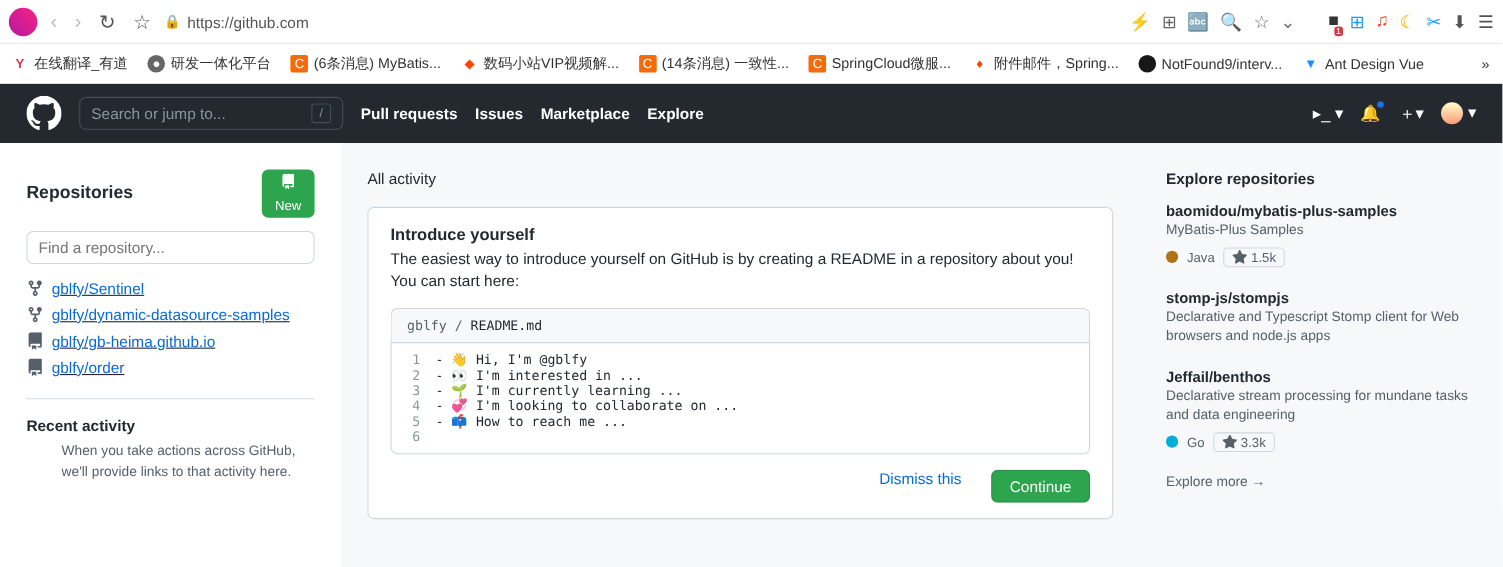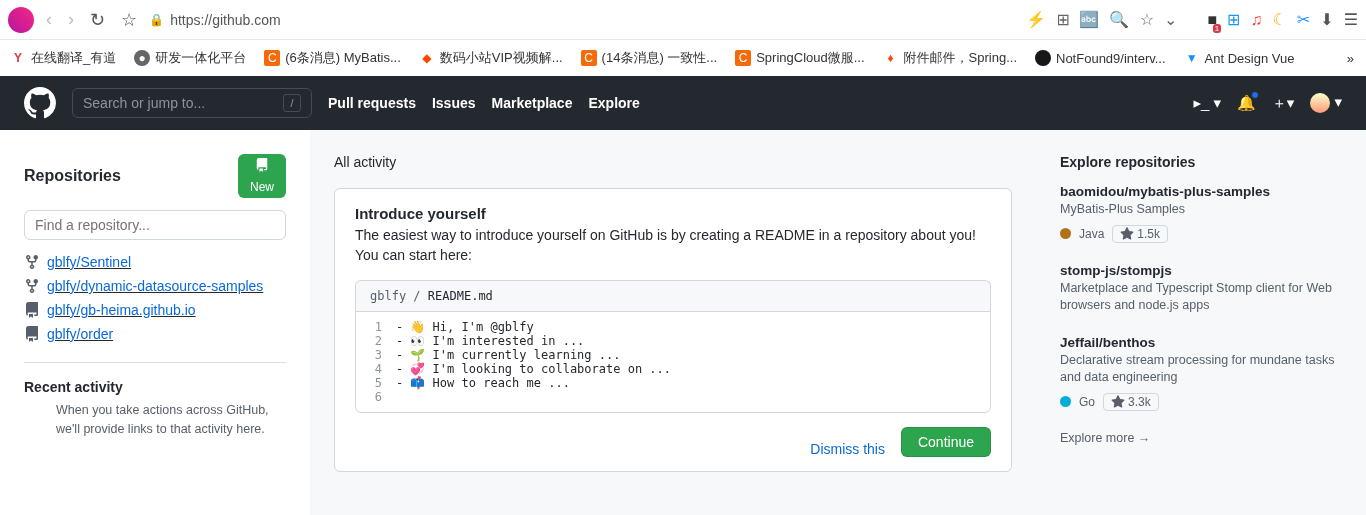--- a/index.html
+++ b/index.html
@@ -57,21 +57,21 @@
 .content-center { flex: 1; padding: 24px 24px 0 24px; background: #f6f8fa; }
 .activity-title { font-size: 14px; font-weight: 400; color: #24292f; margin-bottom: 18px; }
 .intro-box { background: #fff; border: 1px solid #d0d7de; border-radius: 6px; padding: 16px 20px 14px; }
 .intro-box h3 { font-size: 15px; font-weight: 600; margin-bottom: 3px; }
 .intro-box p { font-size: 14px; color: #24292f; margin-bottom: 14px; line-height: 1.45; }
 .readme-head { background: #f6f8fa; border: 1px solid #d0d7de; border-bottom: none; border-radius: 6px 6px 0 0; padding: 8px 14px; font-size: 12px; font-family: ui-monospace, SFMono-Regular, Consolas, monospace; color: #57606a; }
 .readme-body { border: 1px solid #d0d7de; border-radius: 0 0 6px 6px; padding: 8px 0; font-family: ui-monospace, SFMono-Regular, Consolas, monospace; font-size: 12px; background: #fff; }
 .readme-body .line { display: flex; }
 .line-num { width: 40px; text-align: right; padding-right: 14px; color: #8c959f; user-select: none; }
 .line-txt { white-space: pre; }
-.intro-actions { display: flex; justify-content: flex-end; gap: 16px; margin-top: 14px; align-items: flex-end; }
+.intro-actions { display: flex; justify-content: flex-end; gap: 27px; margin-top: 14px; align-items: flex-start; }
 .dismiss { color: #0969da; font-size: 14px; cursor: pointer; }
 .btn-continue { background: #2da44e; color: #fff; border: 1px solid rgba(27,31,36,0.15); border-radius: 6px; padding: 6px 16px; font-size: 14px; font-weight: 500; cursor: pointer; }
 
 .sidebar-right { width: 330px; padding: 24px 24px; background: #f6f8fa; }
 .sidebar-right h4 { font-size: 14px; font-weight: 600; margin-bottom: 14px; }
 .explore-repo { margin-bottom: 20px; }
 .explore-repo .name { font-size: 13.5px; font-weight: 600; color: #24292f; display: block; margin-bottom: 2px; cursor: pointer; }
 .explore-repo .desc { font-size: 12.5px; color: #57606a; line-height: 1.4; display: block; margin-bottom: 6px; }
 .explore-meta { display: flex; align-items: center; gap: 8px; font-size: 12px; color: #57606a; }
 .lang-dot { width: 11px; height: 11px; border-radius: 50%; display: inline-block; }
@@ -270,21 +270,21 @@
       <span class="star-wrap">
               <svg class="star-icon" viewBox="0 0 16 16">
                 <path d="M8 .25a.75.75 0 01.673.418l1.882 3.815 4.21.612a.75.75 0 01.416 1.279l-3.046 2.97.719 4.192a.75.75 0 01-1.088.791L8 12.347l-3.766 1.98a.75.75 0 01-1.088-.79l.72-4.194L.818 6.374a.75.75 0 01.416-1.28l4.21-.611L7.327.668A.75.75 0 018 .25z"></path>
               </svg>
               <span>1.5k</span>
             </span>
     </div>
         </div>
         <div class="explore-repo">
     <span class="name">stomp-js/stompjs</span>
-    <span class="desc">Marketplace and Typescript Stomp client for Web browsers and node.js apps</span>
+    <span class="desc">Declarative and Typescript Stomp client for Web browsers and node.js apps</span>
         </div>
         <div class="explore-repo">
     <span class="name">Jeffail/benthos</span>
     <span class="desc">Declarative stream processing for mundane tasks and data engineering</span>
     <div class="explore-meta">
       <span class="lang-dot" style="background:#00ADD8"></span>
       <span>Go</span>
       <span class="star-wrap">
               <svg class="star-icon" viewBox="0 0 16 16">
                 <path d="M8 .25a.75.75 0 01.673.418l1.882 3.815 4.21.612a.75.75 0 01.416 1.279l-3.046 2.97.719 4.192a.75.75 0 01-1.088.791L8 12.347l-3.766 1.98a.75.75 0 01-1.088-.79l.72-4.194L.818 6.374a.75.75 0 01.416-1.28l4.21-.611L7.327.668A.75.75 0 018 .25z"></path>

